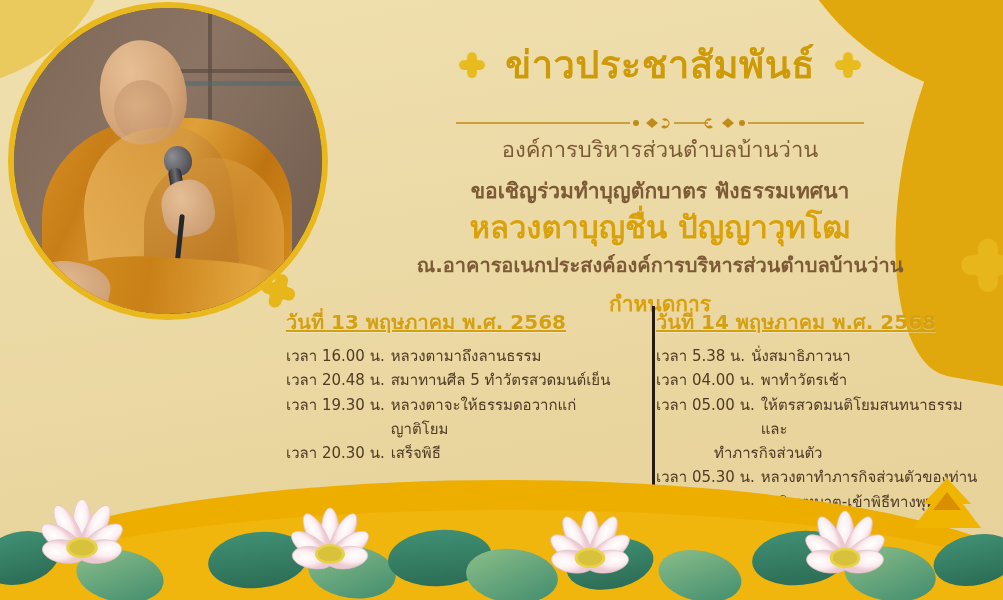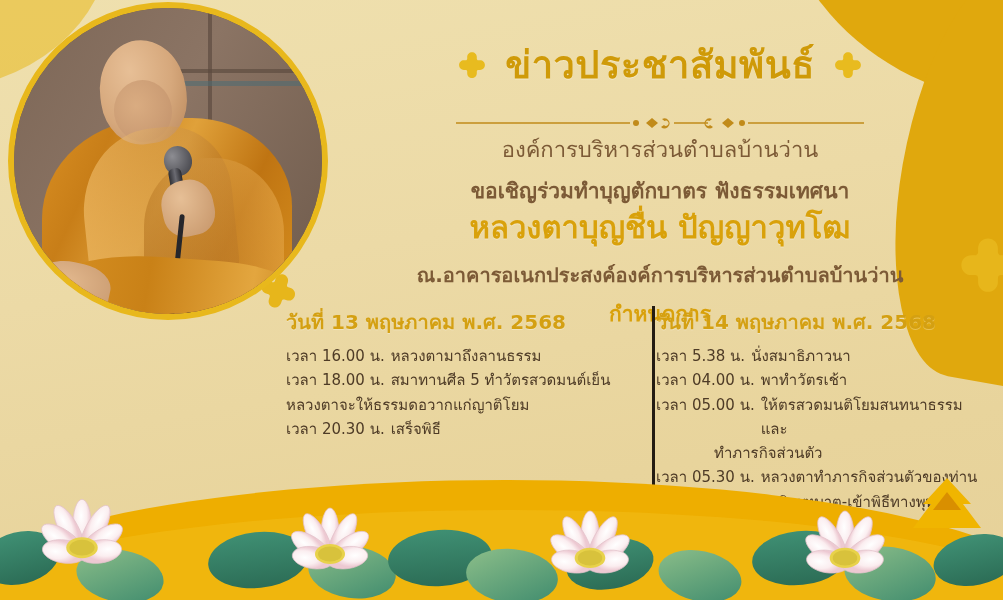--- a/index.html
+++ b/index.html
@@ -201,21 +201,21 @@
     font-size: 31px;
     font-weight: bold;
     color: #d9a10a;
     line-height: 1.35;
     text-shadow: 0 1px 0 rgba(255,255,255,.3);
   }
   .venue {
     font-size: 20px;
     font-weight: bold;
     color: #7c5a36;
-    margin-top: 12px;
+    margin-top: 2px;
     line-height: 1.45;
   }
   .agenda-label {
     font-size: 21px;
     font-weight: bold;
     color: #d9a10a;
     margin-top: 7px;
   }
 
   
@@ -237,20 +237,21 @@
     width: 3px;
     height: 196px;
     background: #241c12;
   }
   .sched-head {
     font-size: 20px;
     font-weight: bold;
     color: #d4a012;
     margin-bottom: 6px;
     text-shadow: 0 1px 0 rgba(255,255,255,.3);
+    text-decoration: underline;
   }
   .sched-list { list-style: none; margin: 0; padding: 0; }
   .sched-item {
     font-size: 15px;
     color: #4e3b26;
     line-height: 1.62;
     display: flex;
     gap: 6px;
   }
   .sched-time { white-space: nowrap; }
@@ -350,26 +351,27 @@
       <div class="sched-head">วันที่ 13 พฤษภาคม พ.ศ. 2568</div>
       <ul class="sched-list">
         <li>
           <div class="sched-item">
             <span class="sched-time">เวลา 16.00 น.</span>
             <span class="sched-text">หลวงตามาถึงลานธรรม</span>
           </div>
         </li>
         <li>
           <div class="sched-item">
-            <span class="sched-time">เวลา 18.00 น.</span>
+            <span class="sched-time">เวลา 20.48 น.</span>
             <span class="sched-text">สมาทานศีล 5 ทำวัตรสวดมนต์เย็น</span>
           </div>
         </li>
         <li>
           <div class="sched-item">
+            <span class="sched-time">เวลา 19.30 น.</span>
             <span class="sched-text">หลวงตาจะให้ธรรมดอวากแก่ญาติโยม</span>
           </div>
         </li>
         <li>
           <div class="sched-item">
             <span class="sched-time">เวลา 20.30 น.</span>
             <span class="sched-text">เสร็จพิธี</span>
           </div>
         </li>
       </ul>

